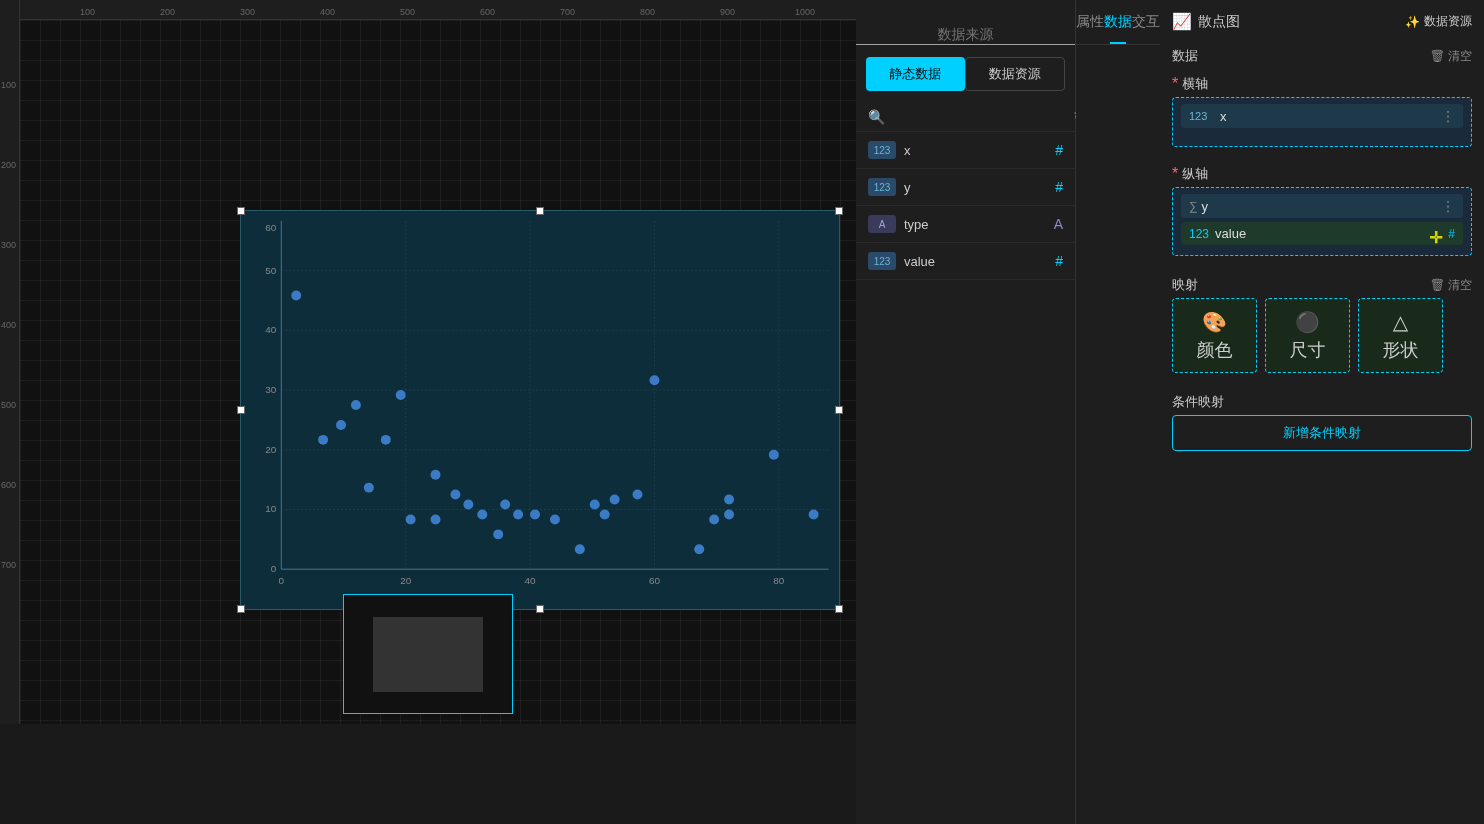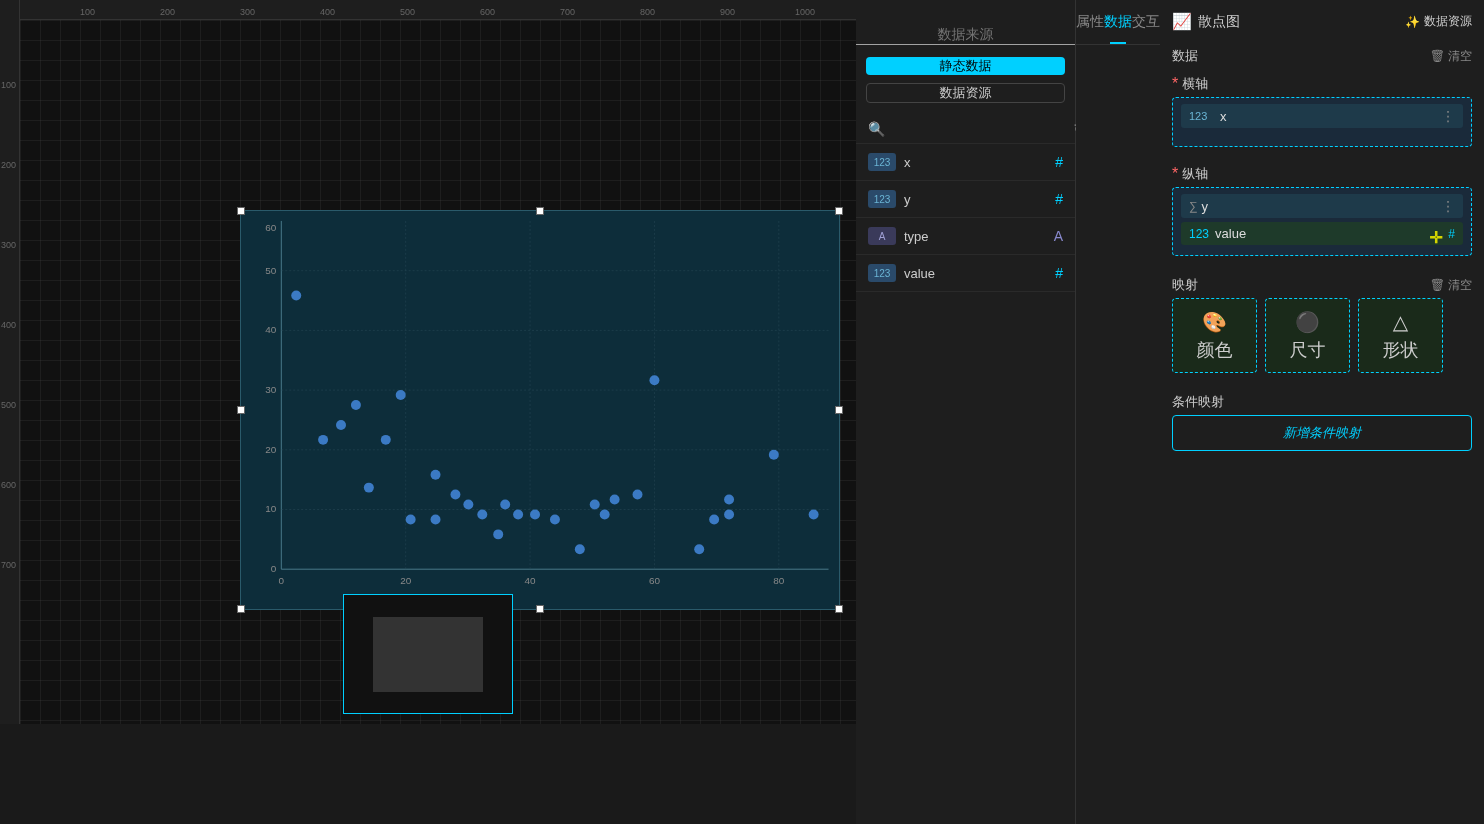--- a/index.html
+++ b/index.html
@@ -126,23 +126,22 @@
       display: flex;
       align-items: flex-end;
       justify-content: center;
       border-bottom: 1px solid #a3a3a3;
       font-size: 14px;
       color: #737373;
     }
 
     .data-source-buttons {
       display: flex;
-      flex-direction: column;
+      flex-direction: row;
       padding: 12px 10px;
-      gap: 8px;
     }
 
     .btn-static {
       flex: 1;
       height: 34px;
       background: #00d0ff;
       color: #000;
       border: none;
       border-radius: 4px;
       font-size: 13px;
@@ -499,21 +498,20 @@
     .add-condition-btn {
       width: 100%;
       height: 36px;
       background: transparent;
       border: 1px solid #00d0ff;
       color: #00d0ff;
       border-radius: 4px;
       font-size: 13px;
       cursor: pointer;
       font-family: inherit;
-      font-style: italic;
     }
 
     
     .ruler-tick {
       position: absolute;
       font-size: 9px;
       color: #666;
       bottom: 2px;
     }
 

